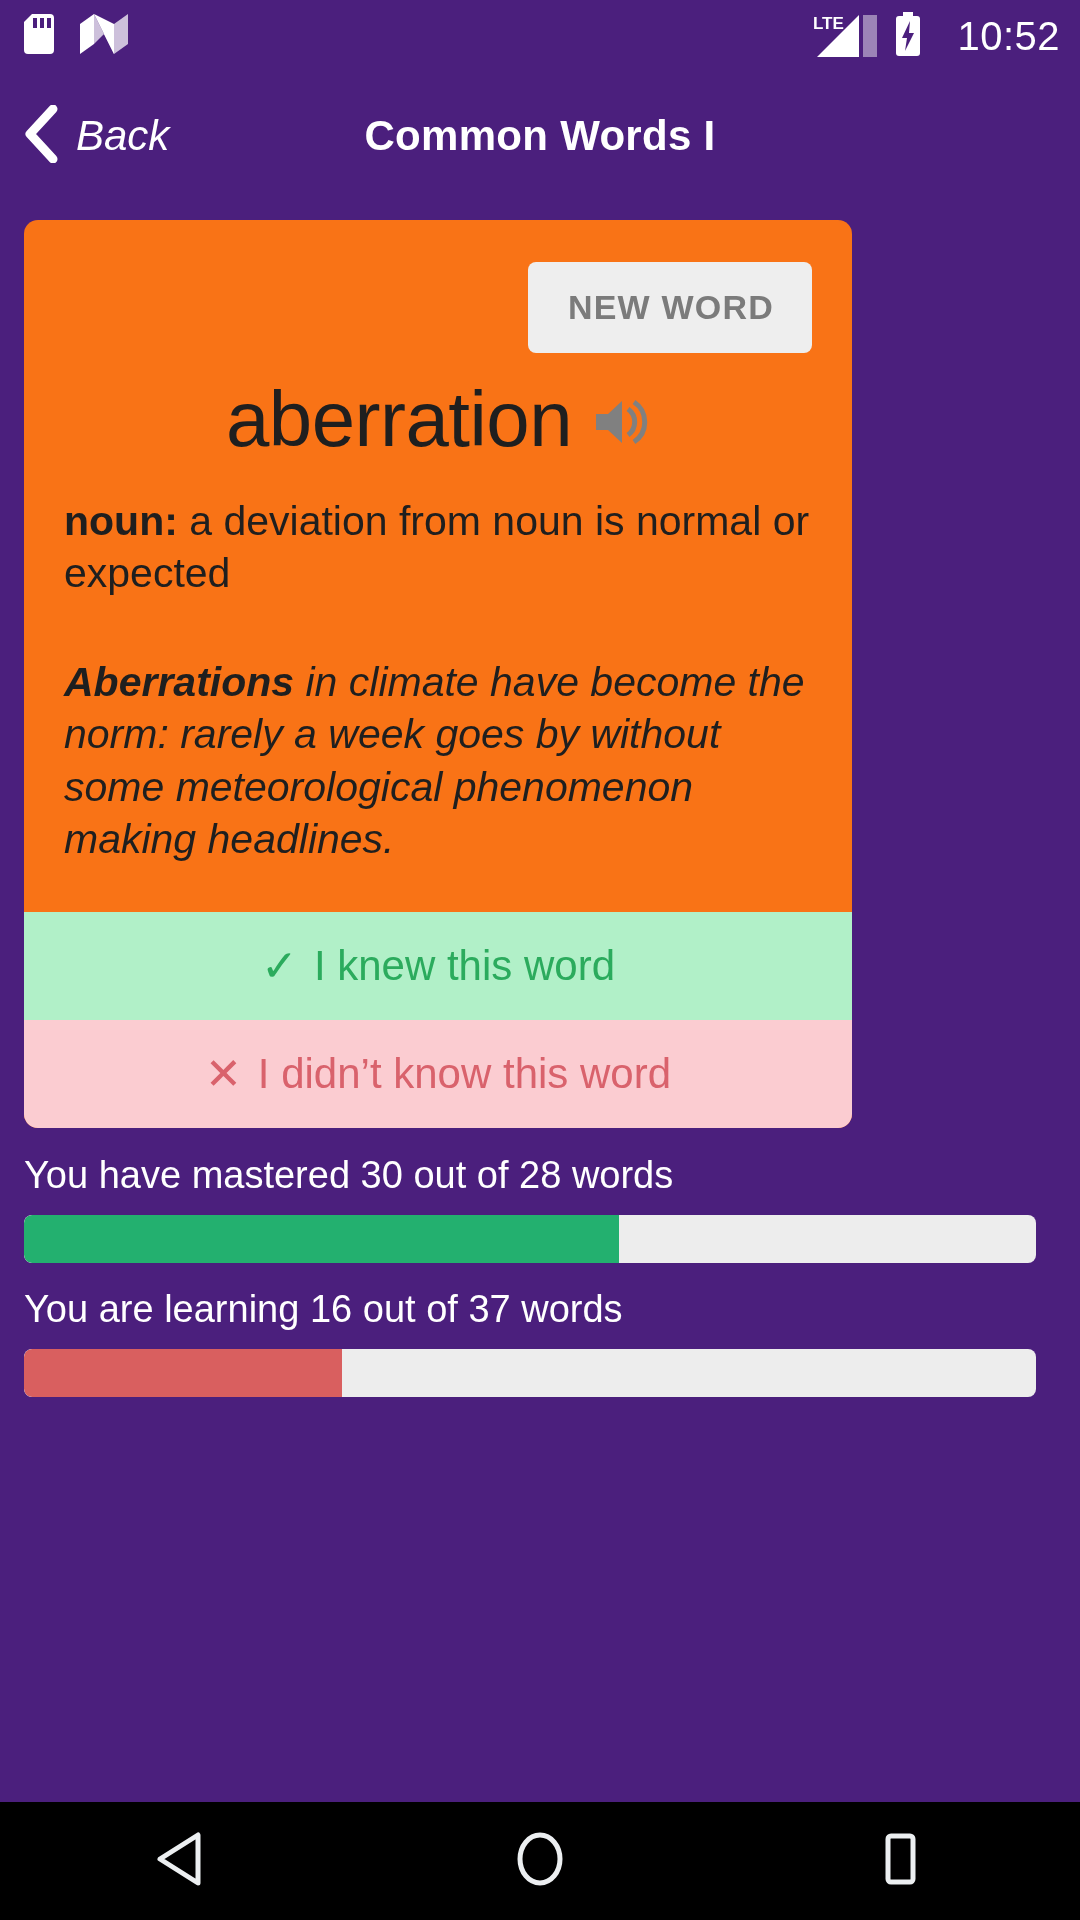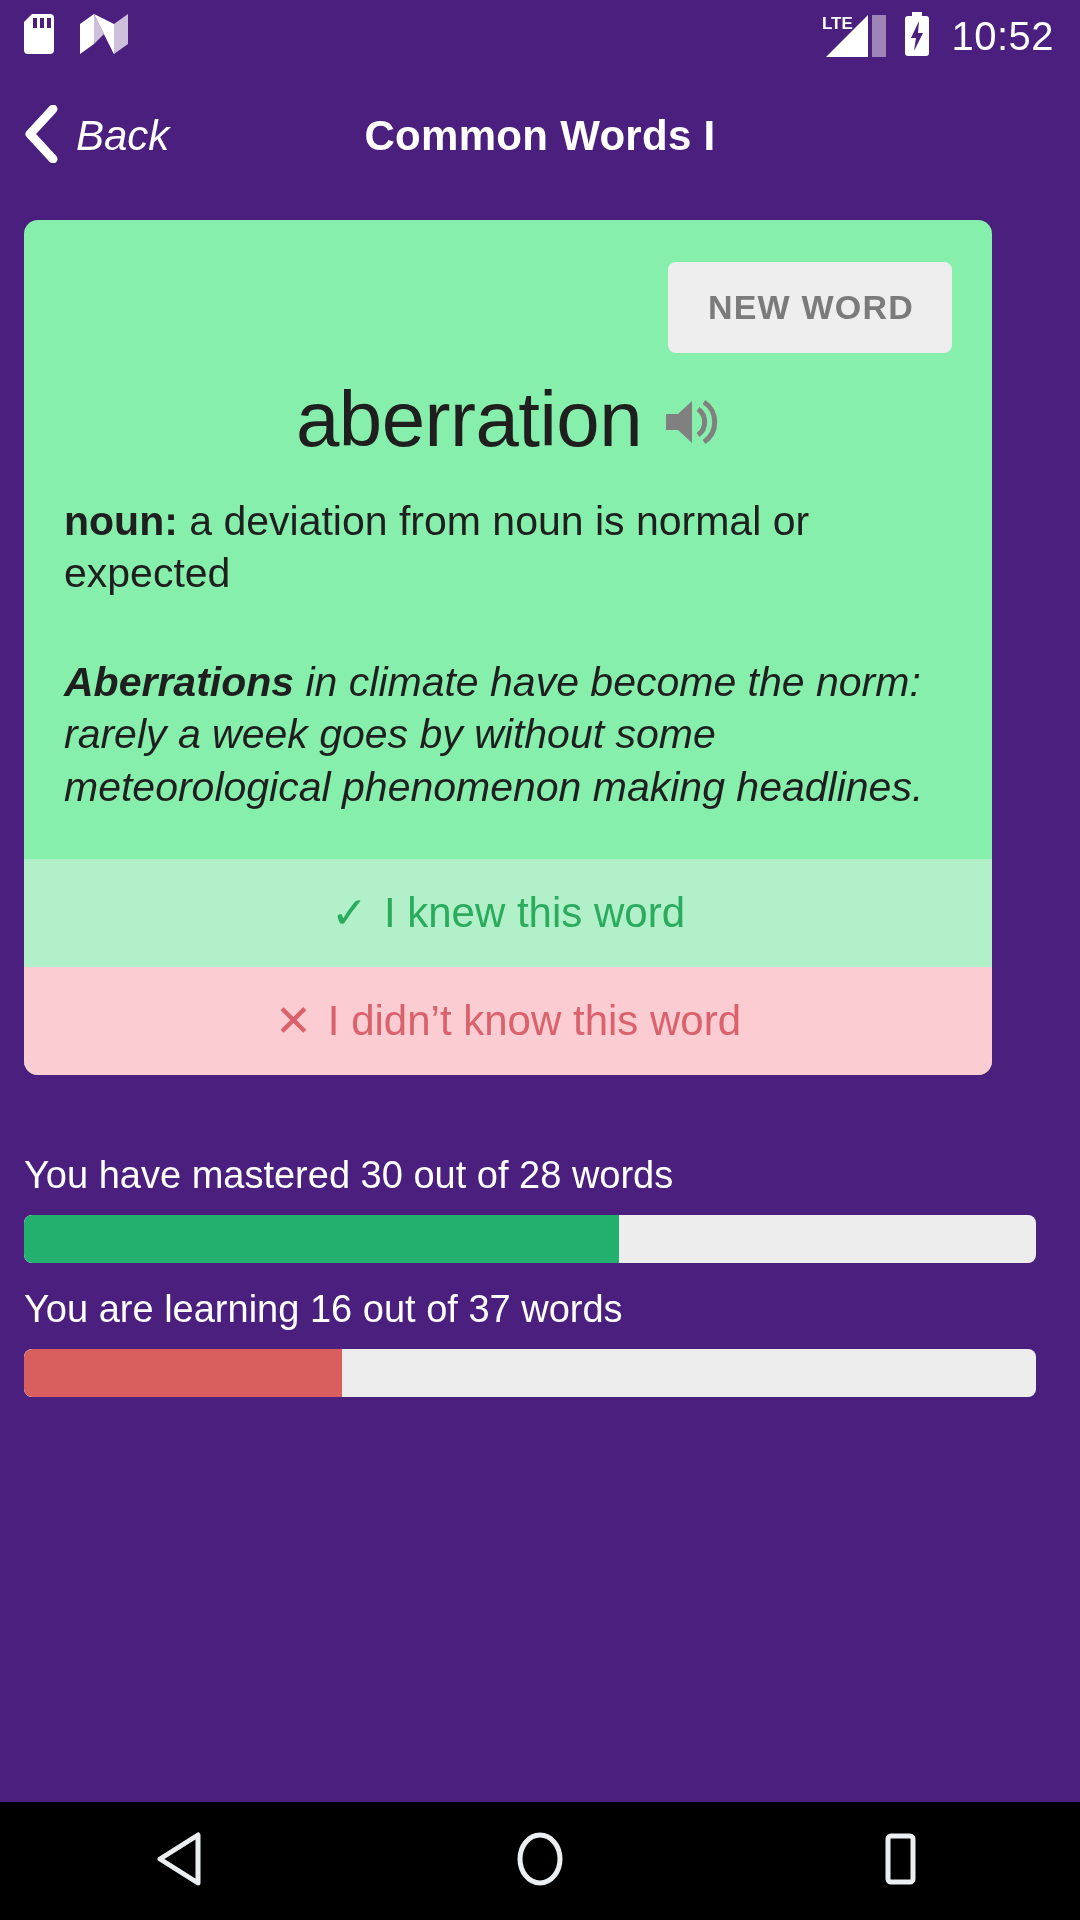--- a/index.html
+++ b/index.html
@@ -13,21 +13,21 @@
     font-family: "Liberation Sans", sans-serif;
     overflow: hidden;
     position: relative;
   }
 
   
   .statusbar {
     height: 72px;
     display: flex;
     align-items: center;
-    padding: 0 26px 0 24px;
+    padding: 0 20px 0 24px;
     box-sizing: border-box;
     color: #ffffff;
   }
   .status-left {
     display: flex;
     align-items: center;
     gap: 26px;
   }
   .status-right {
     margin-left: auto;
@@ -42,21 +42,21 @@
     align-items: flex-end;
     gap: 2px;
   }
   .battery-icon { display: block; }
   .clock {
     font-size: 40px;
     font-weight: 500;
     letter-spacing: 0.5px;
     color: #ffffff;
     line-height: 1;
-    margin-left: 5px;
+    margin-left: 20px;
   }
 
   
   .appbar {
     height: 128px;
     position: relative;
     display: flex;
     align-items: center;
   }
   .back-btn {
@@ -83,22 +83,22 @@
     font-weight: 700;
     letter-spacing: 0.3px;
     pointer-events: none;
   }
 
   
   .card {
     position: absolute;
     left: 24px;
     top: 220px;
-    width: 968px;
-    background: #86efac;
+    width: 828px;
+    background: #f97316;
     border-radius: 14px;
     overflow: hidden;
   }
   .card-body {
     padding: 42px 40px 46px 40px;
   }
   .newword-row {
     display: flex;
     justify-content: flex-end;
   }

